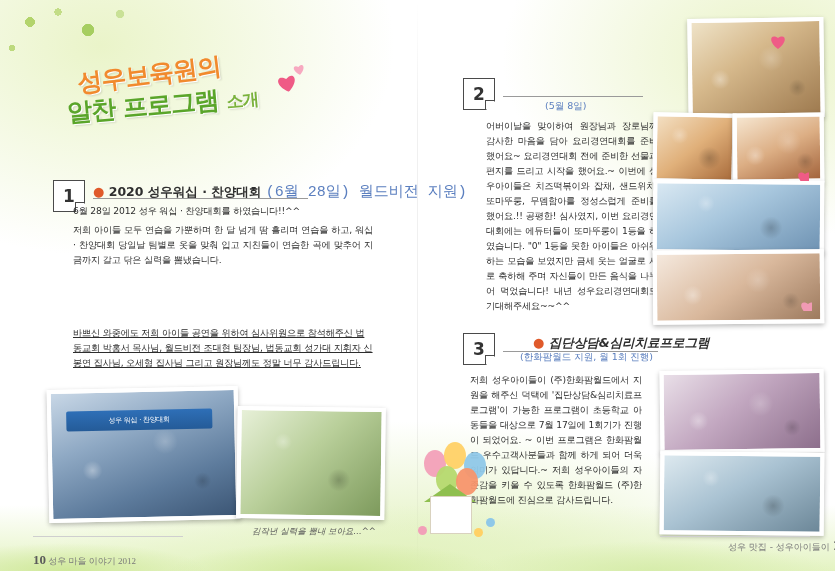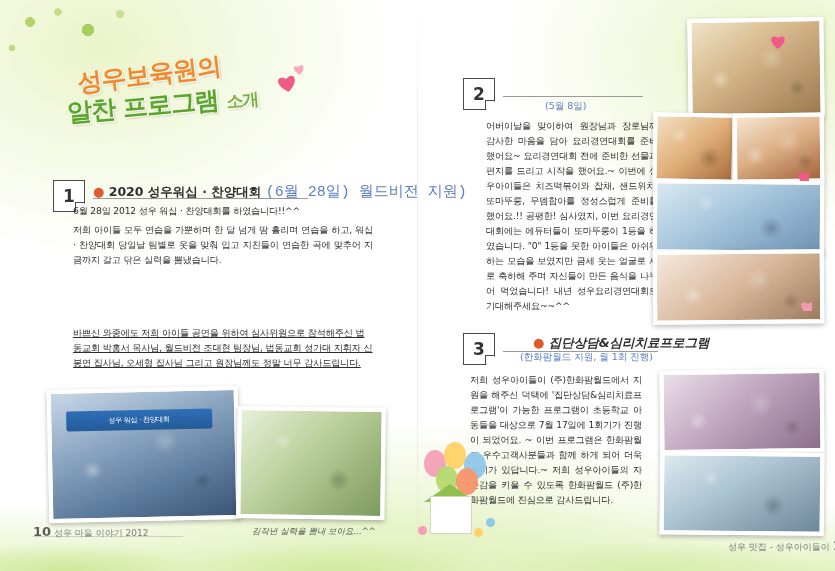--- a/index.html
+++ b/index.html
@@ -270,21 +270,21 @@
     <div class="bl" style="left:18px;top:26px;background:#b5d96e;"></div>
     <div class="bl" style="left:38px;top:28px;background:#f7956b;"></div>
     <div class="roof"></div>
     <div class="house"></div>
     <div class="flower" style="left:0px;top:86px;background:#f2a0b8;"></div>
     <div class="flower" style="left:56px;top:88px;background:#ffd166;"></div>
     <div class="flower" style="left:68px;top:78px;background:#8fc8e8;"></div>
   </div>
 
   <div class="footer-rule" style="left:33px;top:536px;width:150px;"></div>
-  <div class="folio" style="left:33px;top:524px;">
+  <div class="folio" style="left:33px;top:552px;font-family:Liberation Serif, serif;">
     <span class="big">10</span>
     <span>성우 마을 이야기 2012</span>
   </div>
 
   <div class="footer-rule" style="left:660px;top:536px;width:150px;"></div>
   <div class="folio" style="left:728px;top:538px;">
     <span>성우 맛집 - 성우아이들이</span>
     <span class="big">11</span>
   </div>
 

